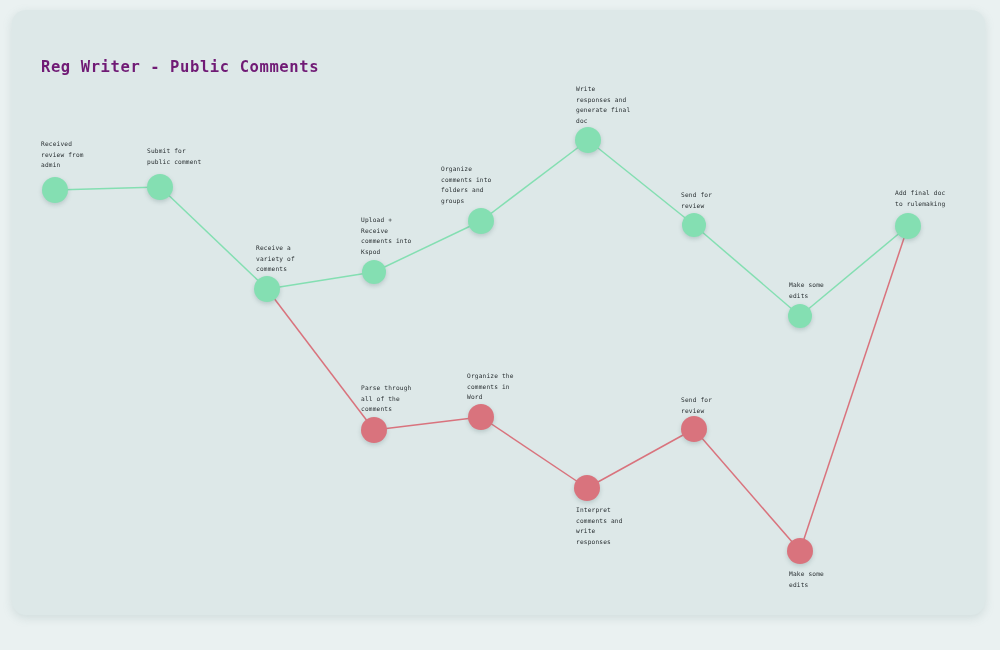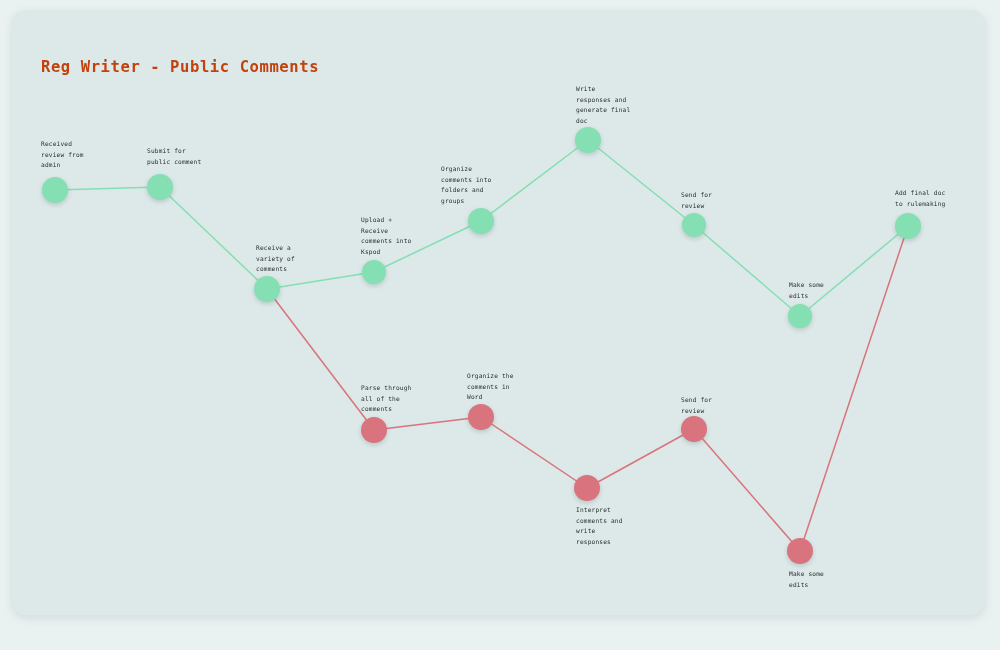--- a/index.html
+++ b/index.html
@@ -30,21 +30,21 @@
     width: 1000px;
     height: 650px;
   }
   #title {
     position: absolute;
     left: 41px;
     top: 58px;
     font-size: 15.5px;
     font-weight: bold;
     letter-spacing: 0.6px;
-    color: #c2410c;
+    color: #701a75;
     white-space: pre;
   }
   .edge-layer {
     position: absolute;
     left: 0; top: 0;
     width: 1000px; height: 650px;
     pointer-events: none;
   }
   .node {
     position: absolute;

